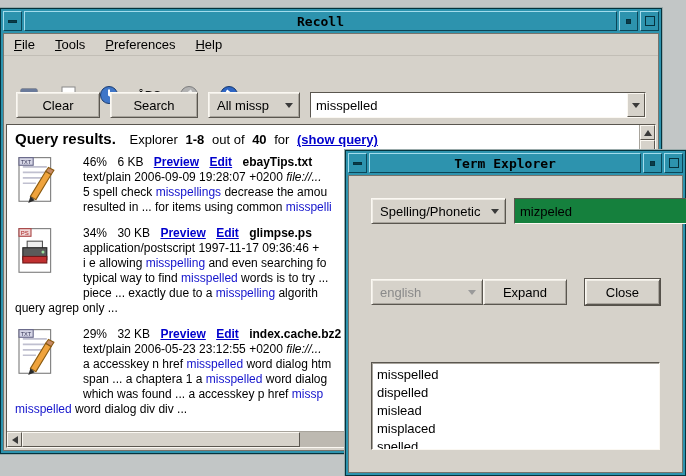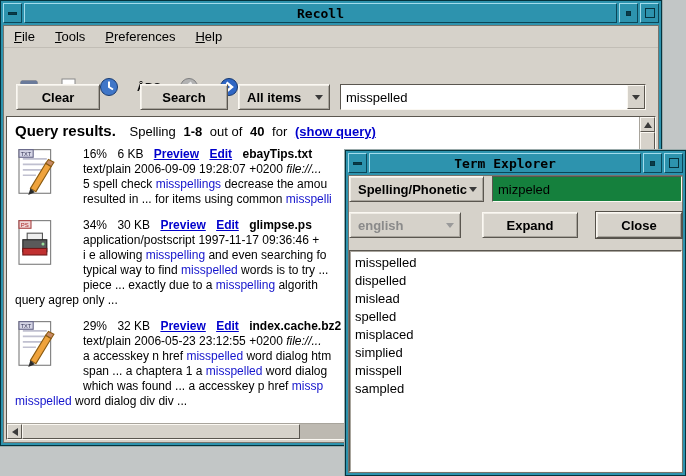--- a/index.html
+++ b/index.html
@@ -17,37 +17,37 @@
   .tb-title { flex: 1; background: #2d93ae; border: 1px solid; border-color: #a2dcec #0b4658 #0b4658 #a2dcec;
               display: flex; align-items: center; justify-content: center;
               font: bold 13px "DejaVu Sans Mono", monospace; color: #000; }
   .g-menu { width: 9px; height: 3px; background: #0a3c4a; border: 1px solid #06323e; }
   .g-min  { width: 5px; height: 5px; background: #0a3c4a; border: 1px solid #06323e; }
   .g-max  { width: 10px; height: 10px; border: 1px solid #06323e; }
   .winbody { flex: 1; min-height: 0; background: #d6d2ca; border: 1px solid #77736b;
              display: flex; flex-direction: column; }
 
   
-  .win-main { left: 0; top: 0; width: 662px; height: 446px; z-index: 1; }
+  .win-main { left: 0; top: 8px; width: 662px; height: 446px; z-index: 1; }
 
   .menubar { height: 22px; flex: none; display: flex; align-items: center; gap: 20px;
              padding: 0 10px; font-size: 13px; border-bottom: 1px solid #c2beb6; }
   .menu-item { display: inline-block; cursor: pointer; }
   .menu-item::first-letter { text-decoration: underline; }
 
   .toolbar { height: 34px; flex: none; display: flex; align-items: center; gap: 14px; padding: 0 12px; }
   .tool { width: 26px; height: 26px; display: flex; align-items: center; justify-content: center; cursor: pointer; margin-top: 44px; }
   .spell-tool { font: bold 11px "Liberation Sans", sans-serif; color: #111; }
 
   .searchrow { height: 34px; flex: none; display: flex; align-items: center; gap: 10px; padding: 0 10px 4px 12px; }
   .btn3d { background: #d6d2ca; border: 1px solid; border-color: #fbf8f2 #5a564f #5a564f #fbf8f2;
            box-shadow: inset 1px 1px 0 #efece5, inset -1px -1px 0 #a8a49c;
            font-size: 13px; color: #000; height: 26px; display: flex; align-items: center;
-           justify-content: center; cursor: pointer; font-weight: bold; }
-  .btn-clear { width: 84px; } .btn-search { width: 88px; margin-left: 30px; }
+           justify-content: center; cursor: pointer; }
+  .btn-clear { width: 84px; } .btn-search { width: 88px; }
   .combo { width: 92px; justify-content: space-between; padding: 0 6px 0 8px; }
   .arr-down { width: 0; height: 0; border-left: 4px solid transparent; border-right: 4px solid transparent;
               border-top: 5px solid #3a3a3a; }
   .query-combo { flex: 1; height: 26px; display: flex; align-items: stretch; margin-right: 2px;
                  border: 1px solid; border-color: #5a564f #fbf8f2 #fbf8f2 #5a564f;
                  box-shadow: inset 1px 1px 0 #a8a49c; background: #fff; }
   .query-combo input { flex: 1; border: none; outline: none; background: #fff;
                        font: 13px "Liberation Sans", sans-serif; padding: 0 5px; min-width: 0; }
   .combo-arrow-btn { width: 18px; flex: none; background: #d6d2ca; border: 1px solid;
                      border-color: #fbf8f2 #5a564f #5a564f #fbf8f2;
@@ -87,21 +87,21 @@
   .tri-right { width:0;height:0;border-top:4px solid transparent;border-bottom:4px solid transparent;border-left:6px solid #3a3a3a; }
   .v-thumb { height: 62px; margin: 0; background: #d6d2ca; border: 1px solid;
              border-color: #fbf8f2 #5a564f #5a564f #fbf8f2; cursor: grab; }
   .v-trough { flex: 1; cursor: pointer; }
   .h-thumb { width: 44%; background: #d6d2ca; border: 1px solid;
              border-color: #fbf8f2 #5a564f #5a564f #fbf8f2; cursor: grab; }
   .h-trough { flex: 1; cursor: pointer; }
 
   
   .win-term { left: 345px; top: 150px; width: 341px; height: 326px; z-index: 10; }
-  .te-body { padding: 0; display: flex; flex-direction: column; flex: 1; min-height: 0; }
+  .te-body { padding: 22px; display: flex; flex-direction: column; flex: 1; min-height: 0; gap: 45px; }
   .te-row1 { display: flex; gap: 8px; flex: none; }
   .te-row2 { display: flex; flex: none; margin-top: 10px; align-items: center; }
   .te-combo { width: 135px; flex: none; }
   .te-combo2 { width: 112px; flex: none; color: #8a8a8a; }
   .te-combo2 .arr-down { border-top-color: #9a9a9a; }
   .te-input-wrap { flex: 1; height: 26px; display: flex; border: 1px solid;
                    border-color: #5a564f #fbf8f2 #fbf8f2 #5a564f; box-shadow: inset 1px 1px 0 #a8a49c;
                    background: #fff; }
   .te-input-wrap input { flex: 1; border: none; outline: none; background: #15803d;
                          font: 13px "Liberation Sans", sans-serif; padding: 0 5px; min-width: 0; }
@@ -171,58 +171,58 @@
             <circle cx="11" cy="11" r="8.5" fill="#2f66c4" stroke="#16386e"></circle>
             <path d="M8.5 6.5 L14 11 l-5.5 4.5" stroke="#ffffff" stroke-width="2.4" fill="none"></path>
           </svg>
         </span>
       </div>
 
       <div class="searchrow">
         <div class="btn3d btn-clear">Clear</div>
         <div class="btn3d btn-search">Search</div>
         <div class="btn3d combo">
-          <span>All items</span>
+          <span>All missp</span>
           <span class="arr-down"></span>
         </div>
         <div class="query-combo">
           <input value="misspelled" style="">
           <span class="combo-arrow-btn">
             <span class="arr-down"></span>
           </span>
         </div>
       </div>
 
       <div class="results-frame">
         <div class="results">
 
           <div class="qr-header">
             <span class="qr-title">Query results.</span>
-            <span>Spelling</span>
+            <span>Explorer</span>
             <span class="b">1-8</span>
             <span>out of</span>
             <span class="b">40</span>
             <span>for</span>
             <a class="lnk">(show query)</a>
           </div>
 
           <div class="entry">
             <span class="ficon">
               <svg width="40" height="48" viewBox="0 0 36 44">
                 <rect x="1.5" y="1.5" width="29" height="40" fill="#ffffff" stroke="#7a7a7a"></rect>
                 <path d="M5 10h22M5 15h22M5 20h22M5 25h12" stroke="#c0c0d0" stroke-width="1.5" fill="none"></path>
                 <rect x="1.5" y="1.5" width="13" height="7" fill="#d6d6e6" stroke="#666688"></rect>
                 <text x="3" y="7.4" font-size="5.2" fill="#333355" font-family="Liberation Sans, sans-serif">TXT</text>
                 <polygon points="12,37 26,14 31,17 17,40" fill="#efa33c" stroke="#8a5a10"></polygon>
                 <polygon points="12,37 10,43 16,40.5" fill="#2a2a2a"></polygon>
                 <polygon points="26,14 31,17 33.5,13 28.5,10.5" fill="#c88a66" stroke="#8a5a10"></polygon>
               </svg>
             </span>
             <div class="line l1">
-              <span>16%</span>
+              <span>46%</span>
               <span>6 KB</span>
               <a class="lnk">Preview</a>
               <a class="lnk">Edit</a>
               <span class="fname">ebayTips.txt</span>
             </div>
             <div class="line meta">
               <span>text/plain 2006-09-09 19:28:07 +0200</span>
               <span class="path">file://...</span>
             </div>
             <div class="line">
@@ -367,22 +367,22 @@
           <span class="arr-down"></span>
         </div>
         <div class="btn3d btn-expand">Expand</div>
         <div class="btn3d btn-close">Close</div>
       </div>
 
       <div class="te-list">
         <div class="te-item">misspelled</div>
         <div class="te-item">dispelled</div>
         <div class="te-item">mislead</div>
+        <div class="te-item">misplaced</div>
         <div class="te-item">spelled</div>
-        <div class="te-item">misplaced</div>
         <div class="te-item">simplied</div>
         <div class="te-item">misspell</div>
         <div class="te-item">sampled</div>
       </div>
 
     </div>
   </div>
 
 </div>
 

